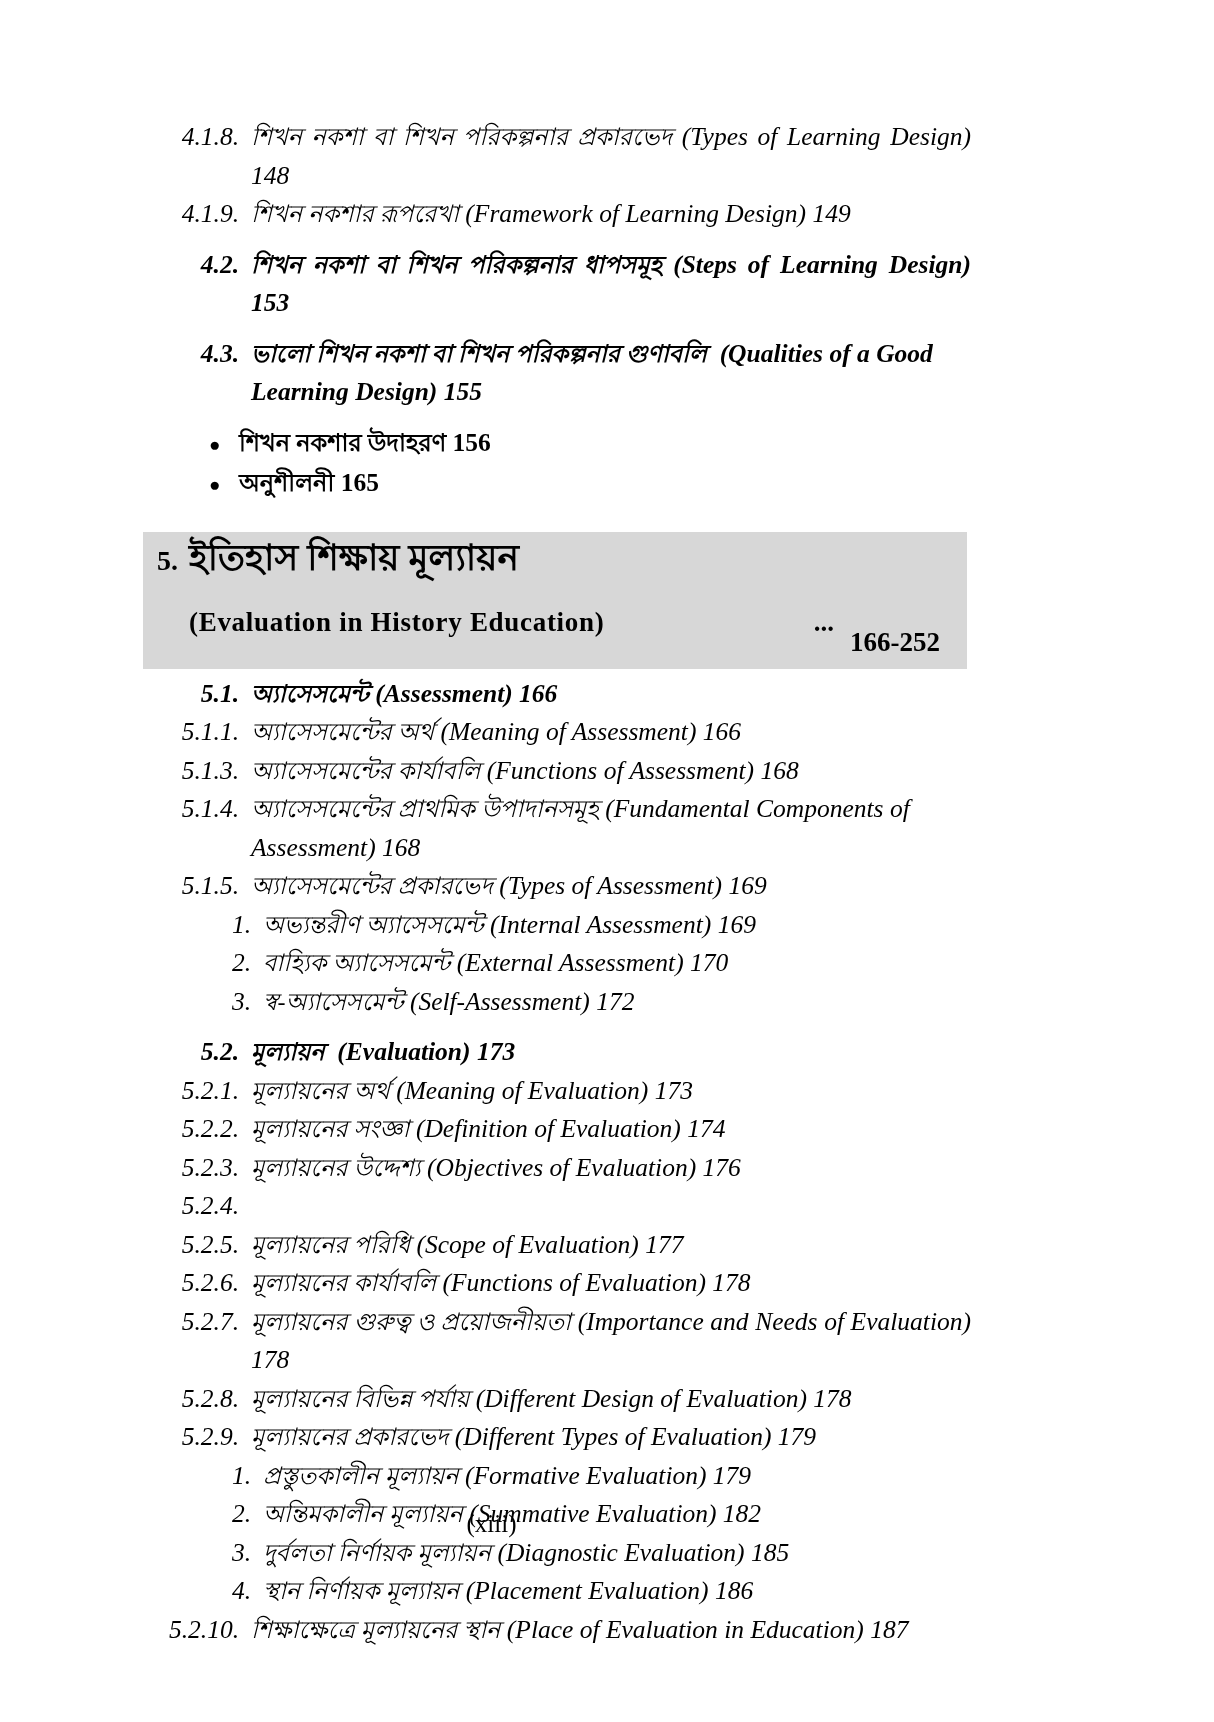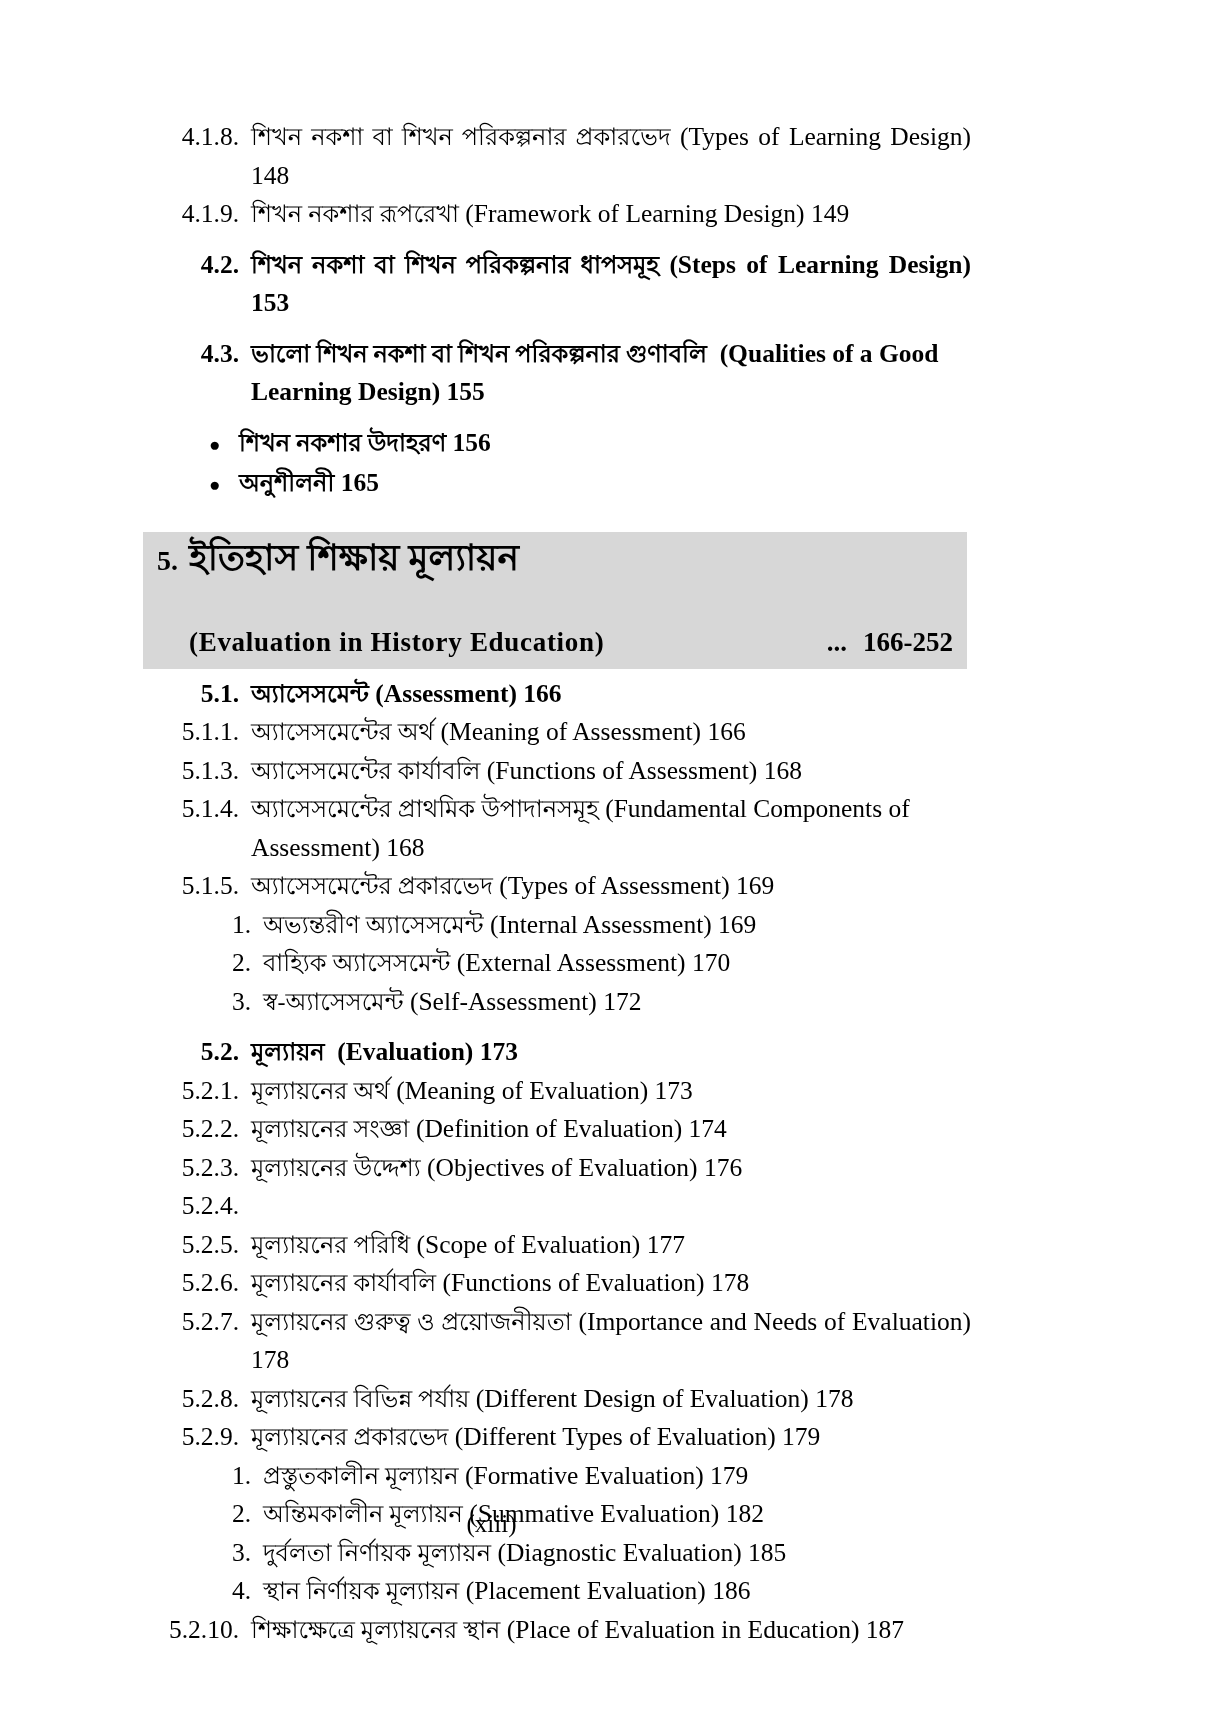--- a/index.html
+++ b/index.html
@@ -34,20 +34,21 @@
   }
 
   
   .toc-line {
     display: flex;
     align-items: baseline;
     font-size: 25.5px;
     line-height: 38.5px;
     margin: 0;
     padding: 0;
+    font-style: italic;
   }
 
   .num {
     flex: 0 0 auto;
     text-align: right;
     white-space: nowrap;
   }
 
   .txt {
     flex: 1 1 auto;
@@ -120,26 +121,26 @@
   .chap-num {
     flex: 0 0 auto;
     padding-right: 11px;
   }
   .chap-bn {
     flex: 1 1 auto;
     font-size: 36px;
   }
   .chap-line2 {
     display: flex;
-    align-items: flex-end;
+    align-items: center;
     font-weight: bold;
     font-size: 27px;
     line-height: 42px;
     padding-left: 46px;
-    padding-right: 14px;
+    padding-right: 27px;
   }
   .chap-en {
     flex: 0 0 auto;
     letter-spacing: 0.7px;
   }
   .chap-dots {
     flex: 1 1 auto;
     text-align: right;
     padding-right: 16px;
   }

